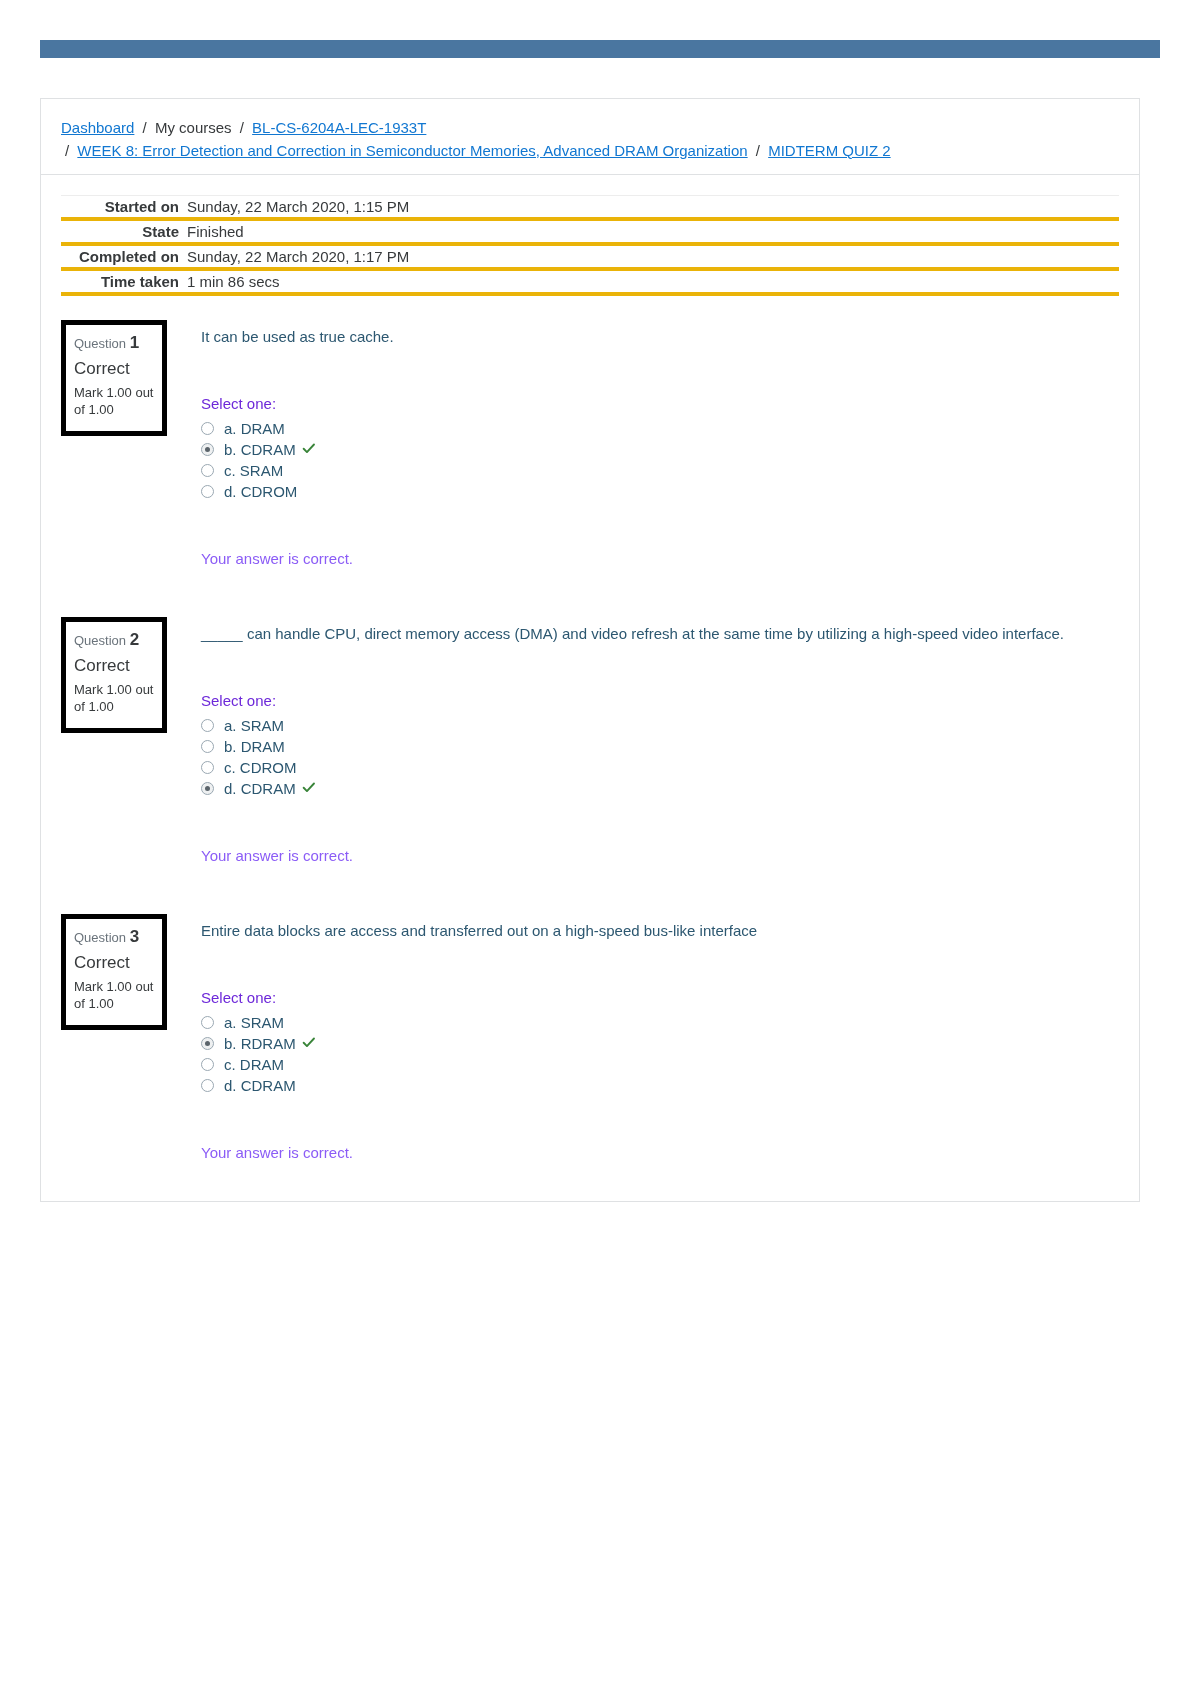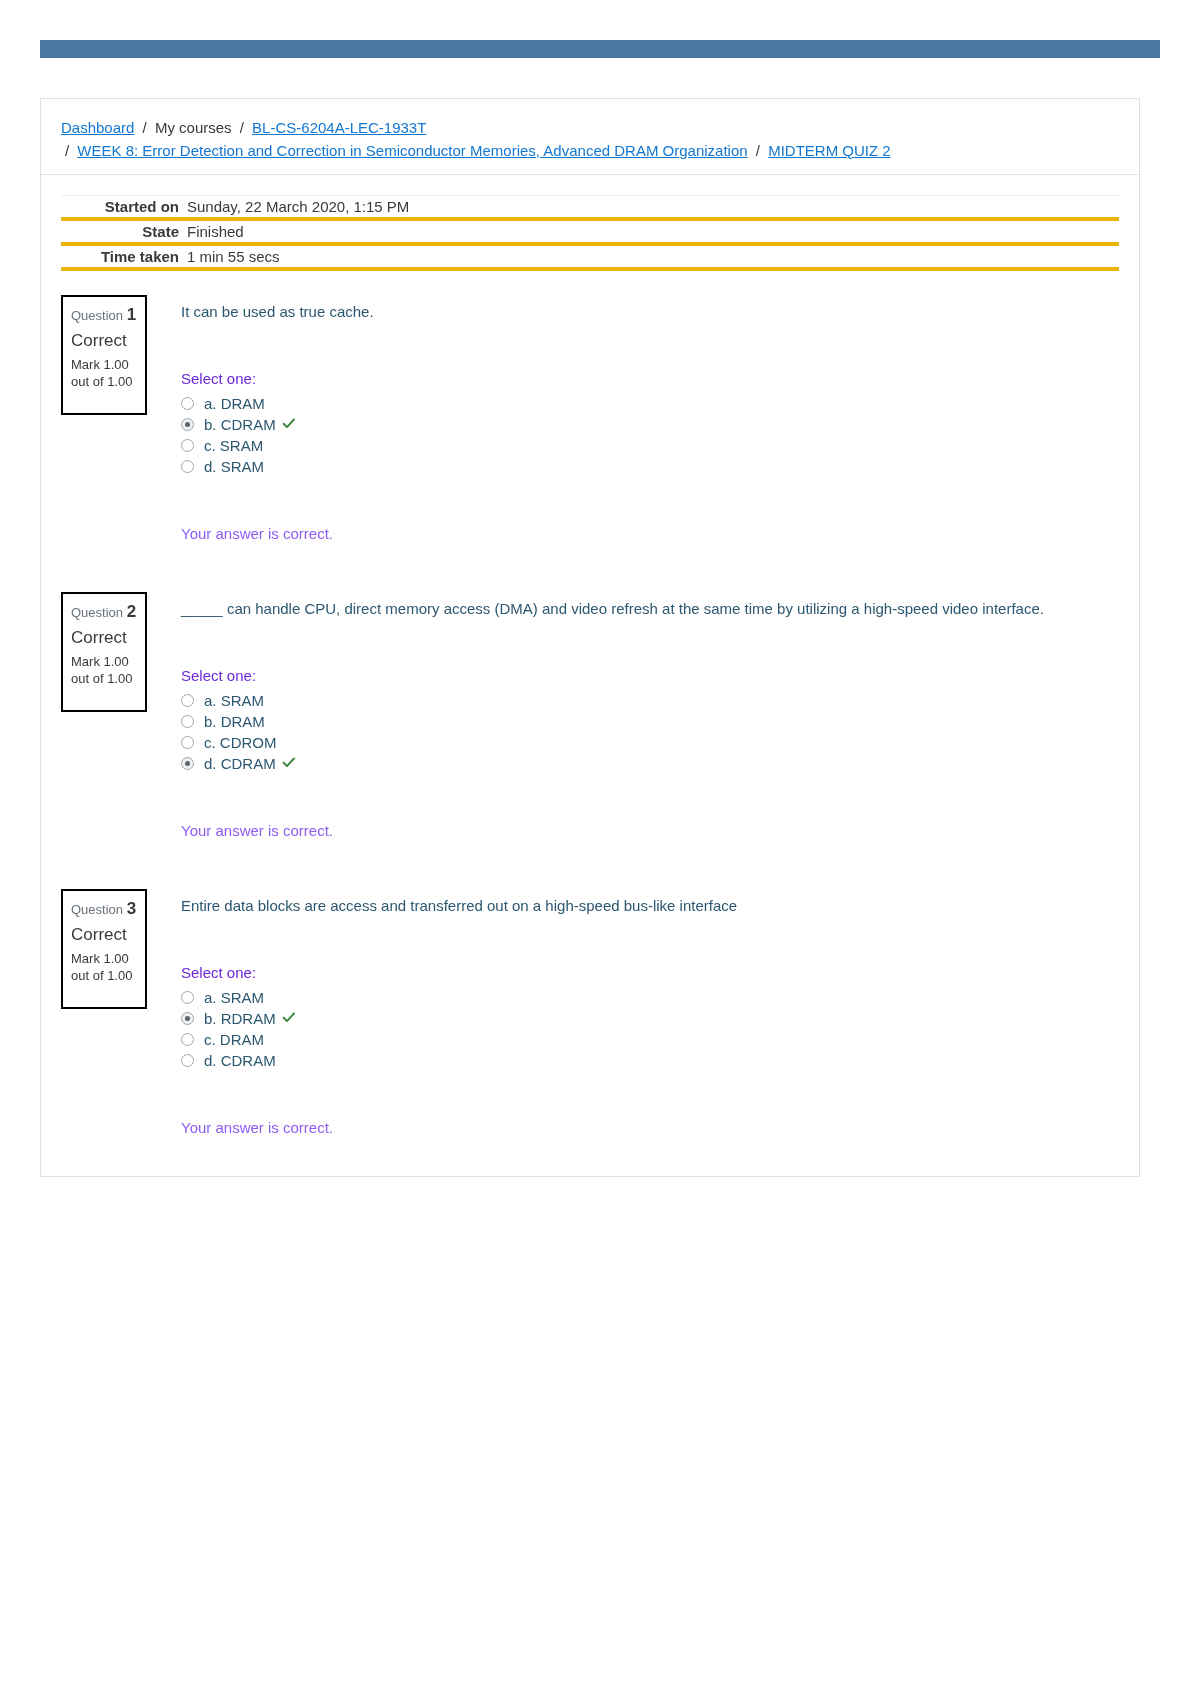--- a/index.html
+++ b/index.html
@@ -61,23 +61,23 @@
   .summary-table td {
     padding: 2px 0;
   }
   .grade-bold { font-weight: 700; }
   .question {
     display: flex;
     padding: 10px 20px 40px 20px;
     align-items: flex-start;
   }
   .q-info {
-    width: 86px;
-    border: 2px solid #000000;
-    padding: 8px 8px 22px 8px;
+    width: 106px;
+    border: 5px solid #000000;
+    padding: 8px 8px 12px 8px;
     font-size: 13px;
     color: #373a3c;
     flex-shrink: 0;
     margin-right: 34px;
   }
   .q-info .q-label {
     color: #6a737b;
     font-size: 13px;
   }
   .q-info .q-num {
@@ -180,22 +180,26 @@
     <tbody>
         <tr>
       <th>Started on</th>
       <td>Sunday, 22 March 2020, 1:15 PM</td>
     </tr>
     <tr>
       <th>State</th>
       <td>Finished</td>
     </tr>
     <tr>
+      <th>Completed on</th>
+      <td>Sunday, 22 March 2020, 1:17 PM</td>
+    </tr>
+    <tr>
       <th>Time taken</th>
-      <td>1 min 55 secs</td>
+      <td>1 min 86 secs</td>
     </tr>
   </tbody>
     </table>
 
   <div id="questions-container">
       <div class="question">
         <div class="q-info">
           <div><span class="q-label">Question </span><span class="q-num">1</span></div>
           <div class="q-state">Correct</div>
           <div class="q-mark">Mark 1.00 out of 1.00</div>
@@ -213,21 +217,21 @@
             <span class="check-icon"><svg viewBox="0 0 16 16" fill="currentColor">
                 <path d="M13.485 1.929a1 1 0 0 1 .03 1.414l-7.5 8a1 1 0 0 1-1.45.03l-3.5-3.5a1 1 0 1 1 1.414-1.414l2.77 2.77 6.822-7.27a1 1 0 0 1 1.414-.03z"></path>
               </svg></span>
           </div>
           <div class="answer">
             <span class="radio"></span>
             <span class="answer-label">c. SRAM</span>
           </div>
           <div class="answer">
             <span class="radio"></span>
-            <span class="answer-label">d. SRAM</span>
+            <span class="answer-label">d. CDROM</span>
           </div>
           <div class="feedback">Your answer is correct.</div>
         </div>
       </div>
       <div class="question">
         <div class="q-info">
           <div><span class="q-label">Question </span><span class="q-num">2</span></div>
           <div class="q-state">Correct</div>
           <div class="q-mark">Mark 1.00 out of 1.00</div>
         </div>

